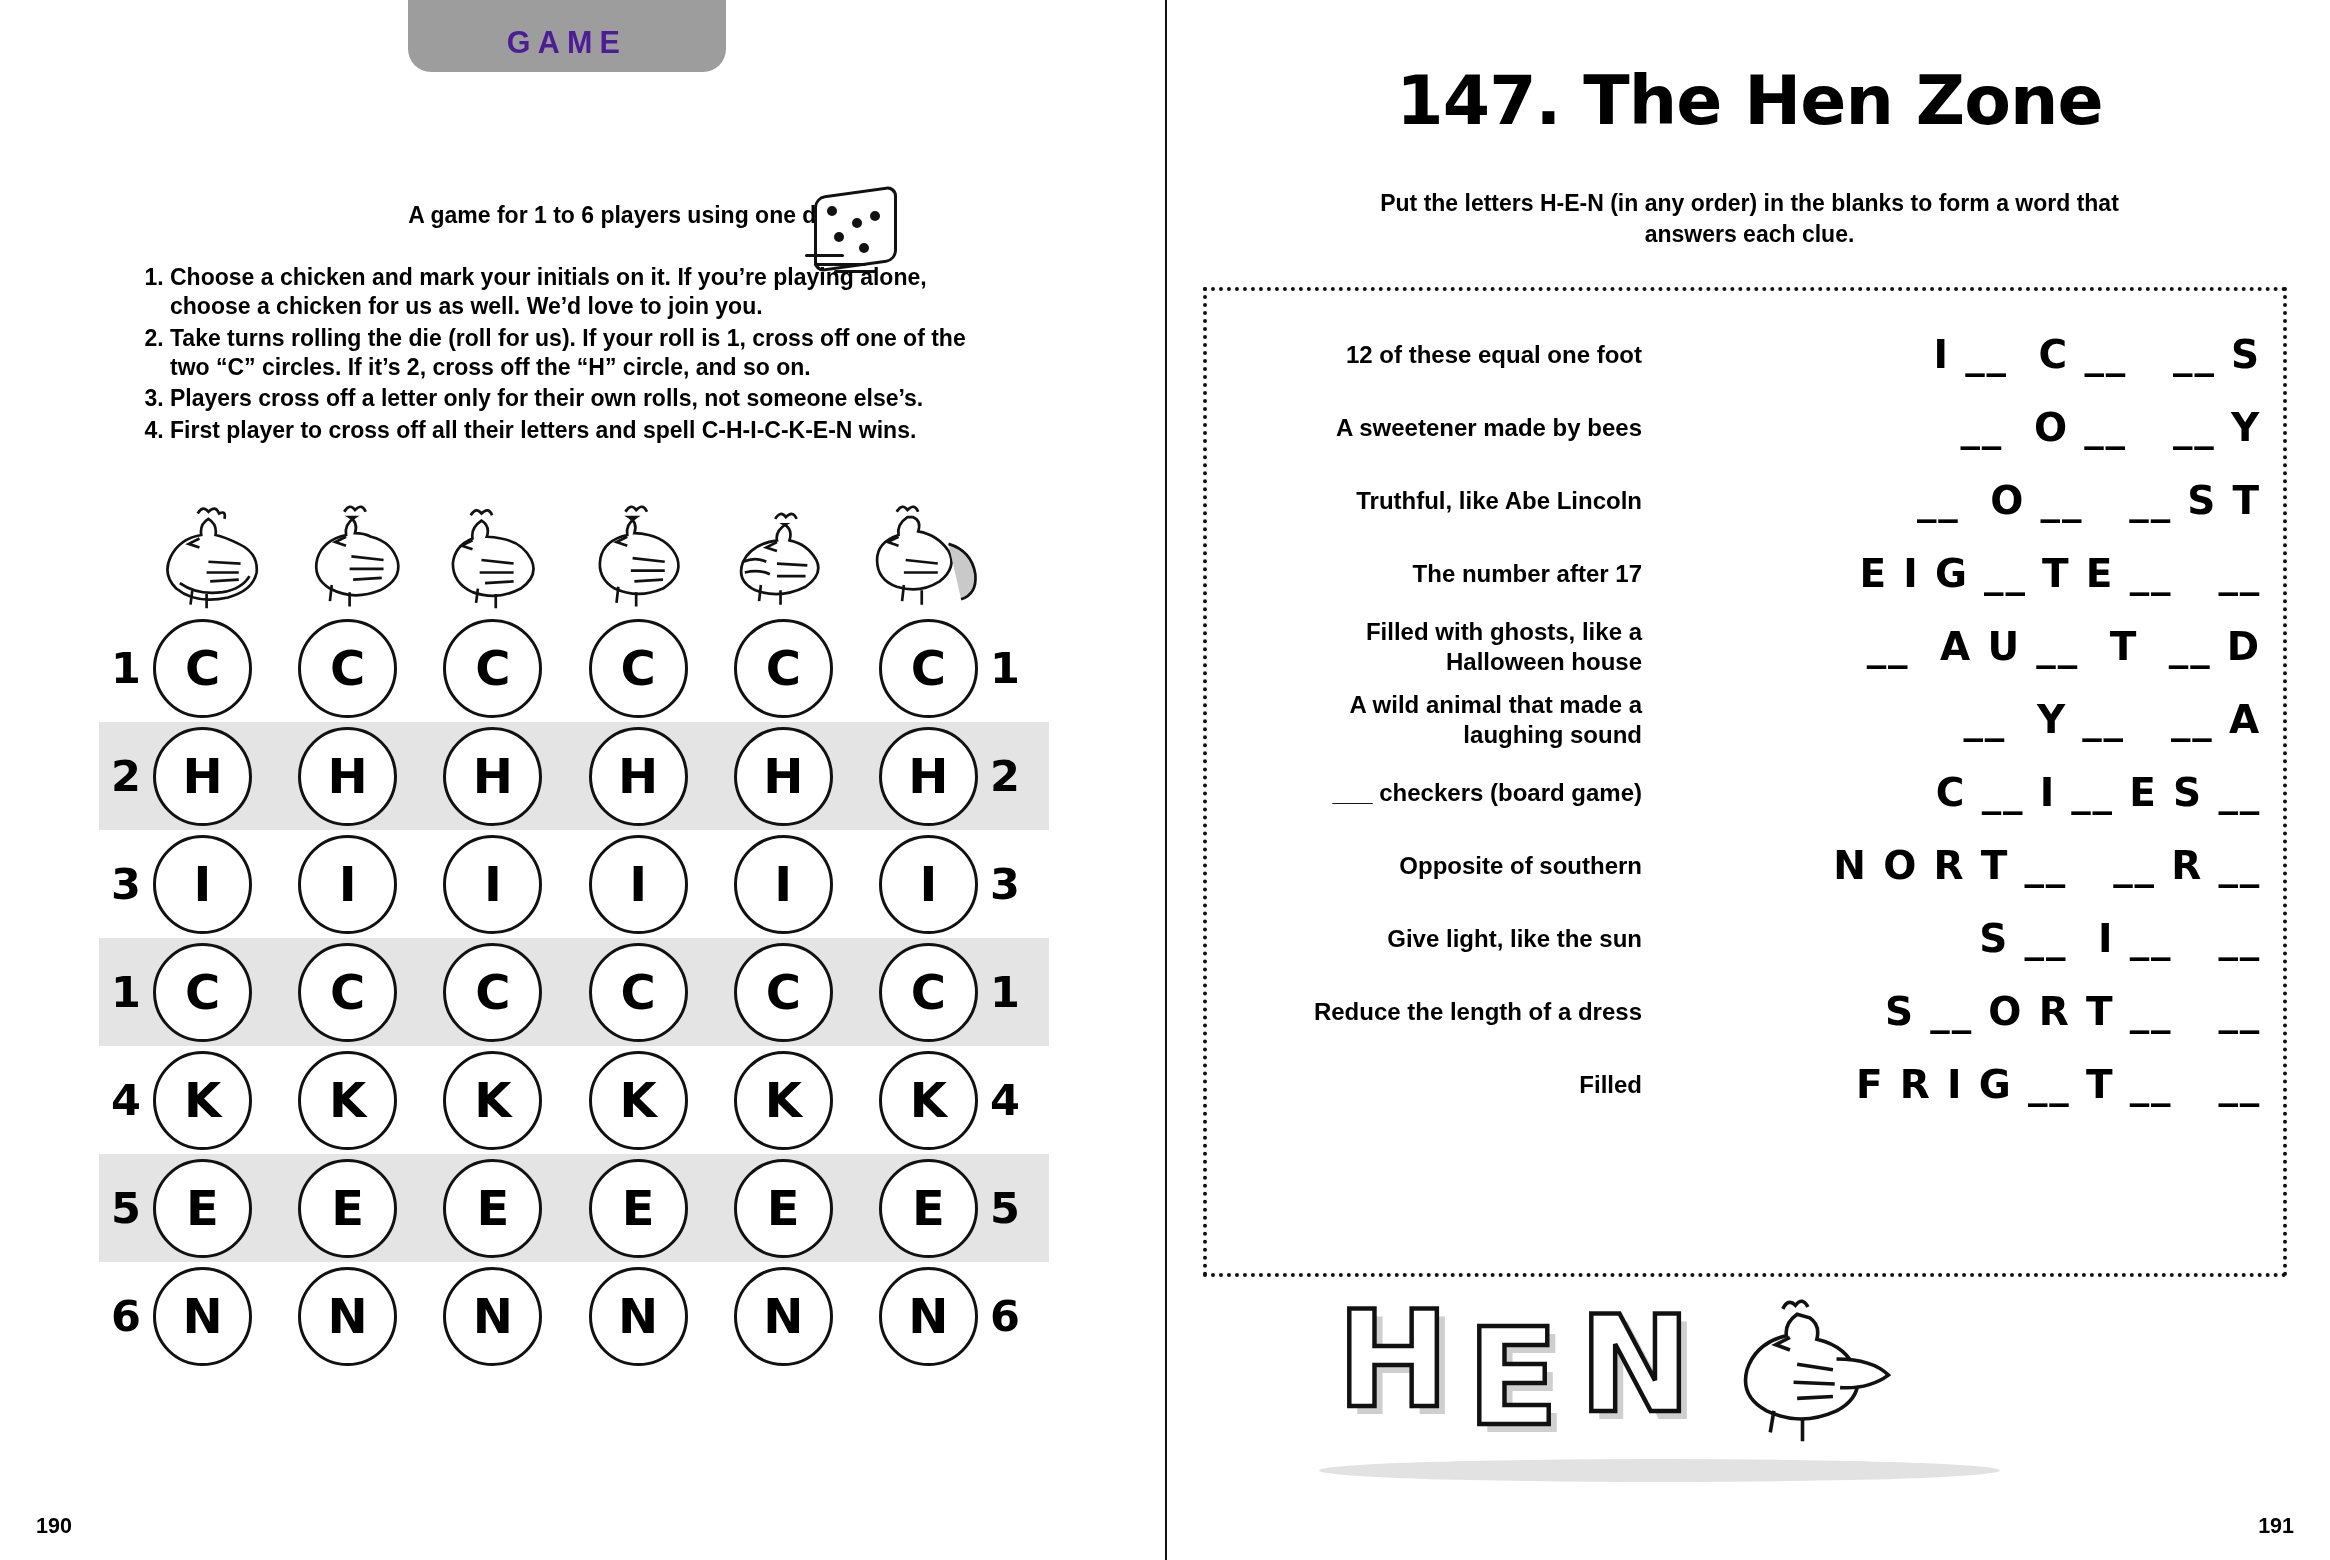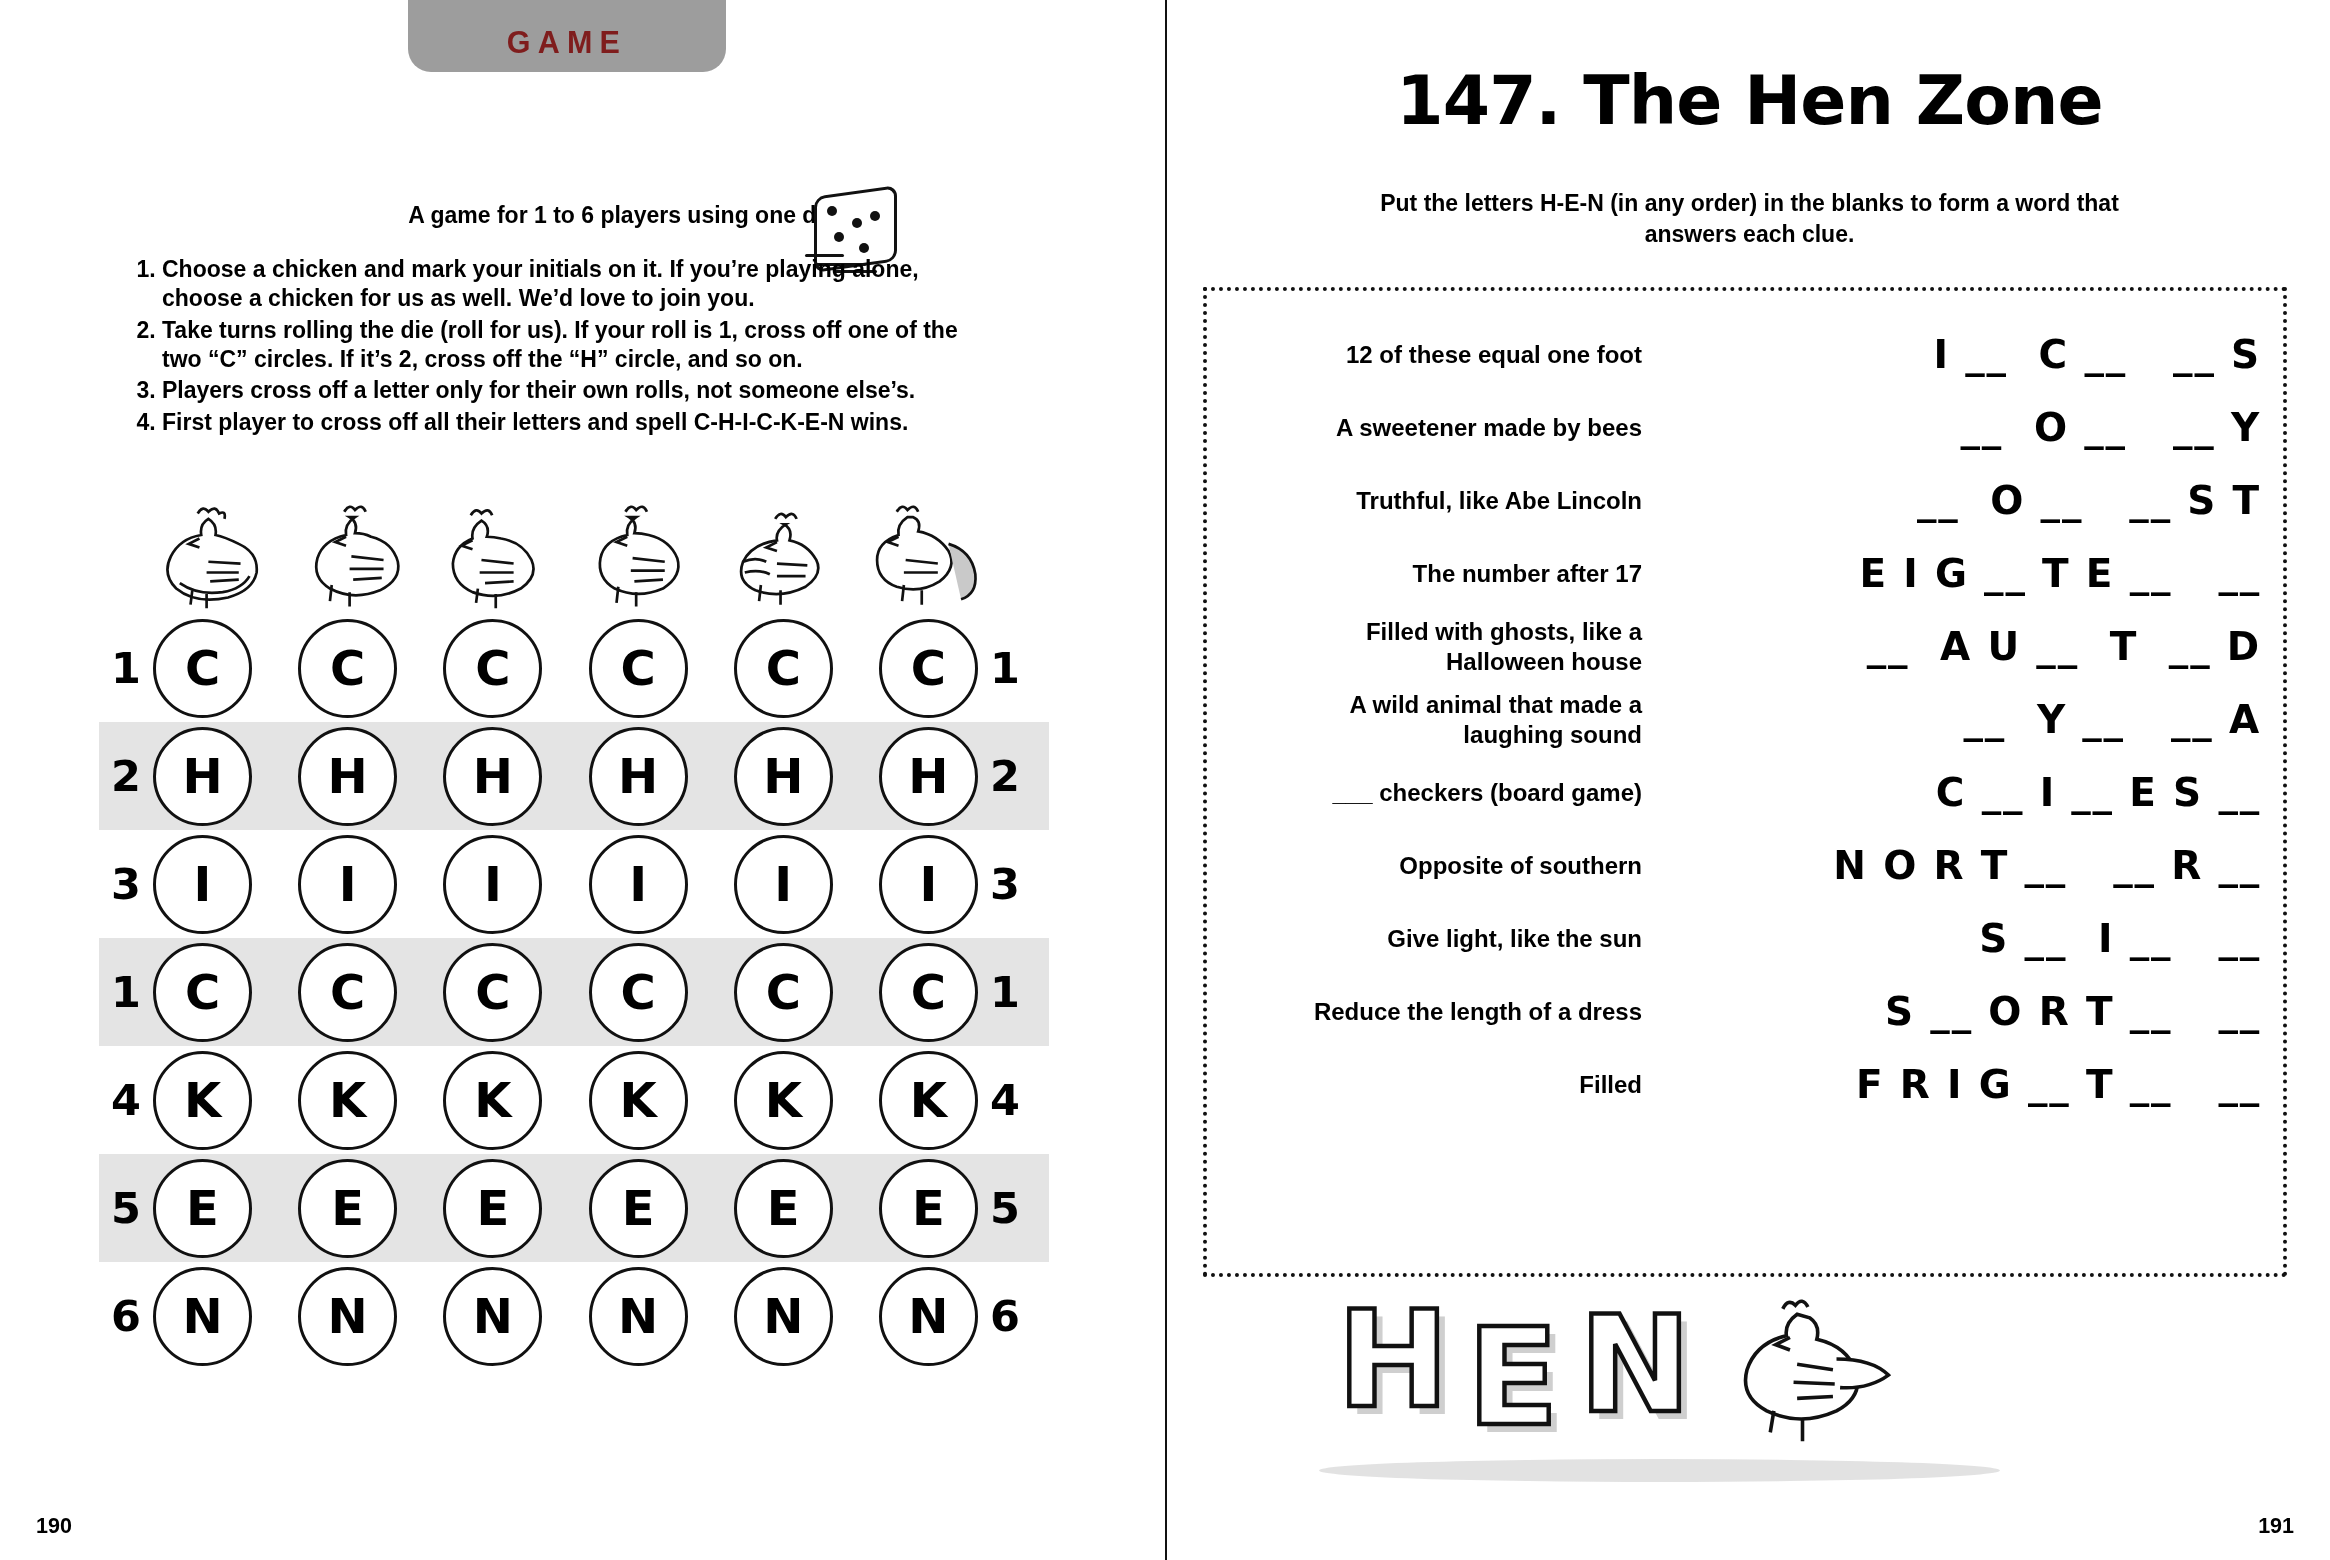--- a/index.html
+++ b/index.html
@@ -43,21 +43,21 @@
     height: 99px;
     background: #9d9d9d;
     border-radius: 23px;
     display: flex;
     align-items: flex-end;
     justify-content: center;
     padding-bottom: 12.5px;
     box-sizing: border-box;
   }
   .game-banner span {
-    color: #7f1d1d;
+    color: #4c1d95;
     font-weight: bold;
     font-size: 30.5px;
     letter-spacing: 7.2px;
   }
 
   
   .left-title {
     position: absolute;
     left: 0;
     top: 72px;
@@ -108,21 +108,21 @@
     background: #111;
     border-radius: 1.8px;
   }
 
   
   ol.rules {
     position: absolute;
     left: 121px;
     top: 255px;
     width: 825px;
-    margin: 0;
+    margin: 8px;
     padding-left: 41px;
     font-size: 23px;
     line-height: 1.28;
     font-weight: 600;
   }
   ol.rules li { margin-bottom: 1.8px; }
 
   
   .grid-wrap {
     position: absolute;

